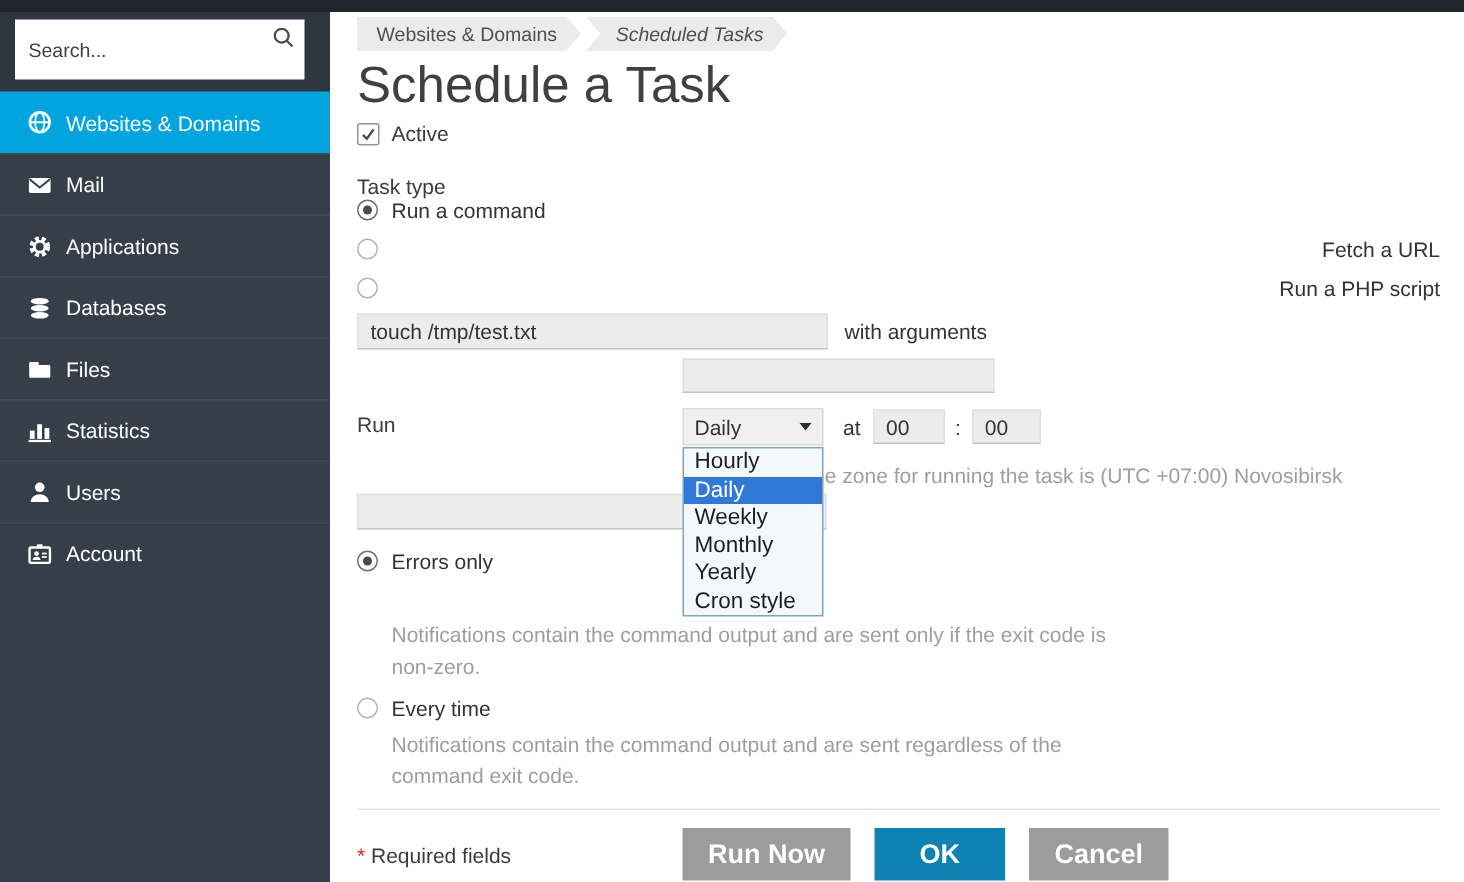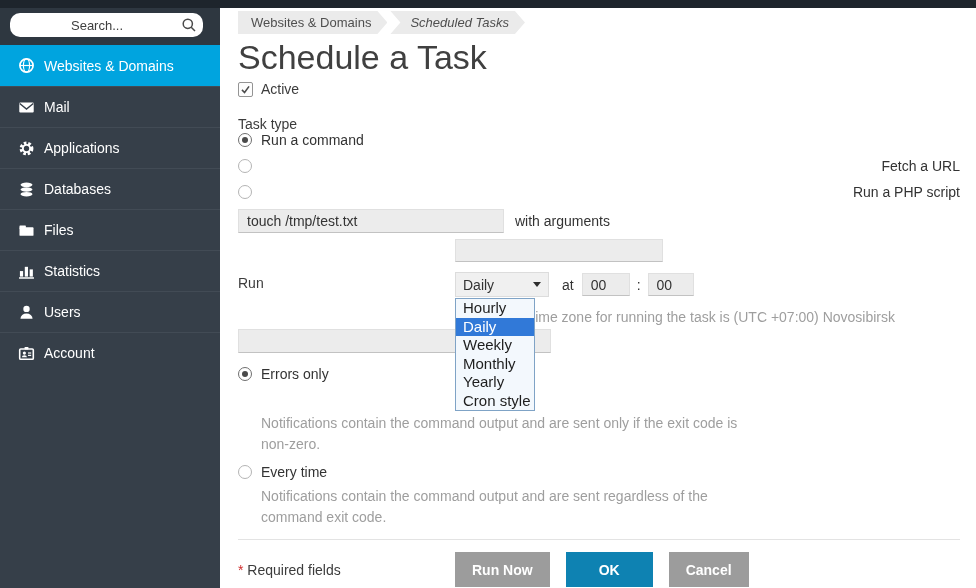--- a/index.html
+++ b/index.html
@@ -5,22 +5,22 @@
   * { margin:0; padding:0; box-sizing:border-box; }
   html,body { width:976px; height:588px; overflow:hidden; background:#fff;
     font-family:"Liberation Sans", sans-serif; }
 
   .topstrip { position:absolute; top:0; left:0; width:976px; height:8px; background:#1e252c; }
 
   
   .sidebar { position:absolute; top:8px; left:0; width:220px; height:580px; background:#363f49; }
   .search-wrap { background:#2e3740; padding:5px 17px 8px 10px; }
   .search-box { position:relative; }
-  .search-box input { width:193px; height:24px; border:none; background:#fff; border-radius:10px;
-    padding:0 28px 0 9px; font-size:13px; color:#333; font-family:"Liberation Sans", sans-serif; outline:none;text-align:center; }
+  .search-box input { width:193px; height:40px; border:none; background:#fff; border-radius:0;
+    padding:0 28px 0 9px; font-size:13px; color:#333; font-family:"Liberation Sans", sans-serif; outline:none; }
   .search-box input::placeholder { color:#3f3f3f; opacity:1; }
   .search-icon { position:absolute; right:6px; top:4px; width:16px; height:16px; }
 
   .nav-item { display:flex; align-items:center; height:41px; padding-left:18px; cursor:pointer; }
   .nav-item + .nav-item { border-top:1px solid #424b55; }
   .nav-item.active { background:#00a4df; border-top:none; }
   .nav-icon { width:17px; height:17px; margin-right:9px; flex:none; display:inline-flex; }
   .nav-icon svg { width:17px; height:17px; }
   .nav-label { color:#fff; font-size:14px; }
 
@@ -52,58 +52,58 @@
   .radio.checked::after { content:""; width:6px; height:6px; border-radius:50%; background:#4a4a4a; }
   .radio-label { margin-left:9px; font-size:14px; color:#333; }
 
   .txt-input { background:#ececec; border:1px solid #e0e0e0; border-bottom-color:#c2c2c2;
     height:24px; font-size:14px; color:#333; padding:0 8px; font-family:"Liberation Sans", sans-serif; outline:none; }
 
   .row-tasktype { margin-top:16px;flex-direction:column; }
   .tt-opt + .tt-opt { margin-top:10px;justify-content:space-between; }
 
   .row-command { margin-top:9px; }
-  .cmd-input { width:266px; }
+  .cmd-input { width:314px; }
   .with-args { margin-left:11px; font-size:14px; color:#333; padding-top:4px; }
   .row-args { margin-top:6px; }
   .args-input { width:208px; height:23px; }
 
   .row-run { margin-top:10px; }
   .run-fields { display:flex; align-items:center; position:relative; }
   .select-box { width:94px; height:25px; background:#f0f0f0; border:1px solid #dcdcdc;
     display:flex; align-items:center; justify-content:space-between; padding:0 7px; font-size:14px; color:#333; cursor:pointer; }
   .caret { width:0; height:0; border-left:4px solid transparent; border-right:4px solid transparent;
     border-top:5px solid #2d2d2d; }
   .at-label { margin:0 8px 0 13px; font-size:14px; color:#333; }
   .time-input { width:48px; height:23px; }
   .time-input.min { width:46px; }
   .colon { margin:0 7px; font-size:14px; color:#333; }
 
-  .dropdown { position:absolute; left:0; top:26px; width:80px; background:#f3f8fd;
+  .dropdown { position:absolute; left:0; top:26px; width:94px; background:#f3f8fd;
     border:1px solid #7fa3c6; z-index:20; }
   .dd-opt { font-size:15px; color:#1e1e1e; line-height:18.5px; height:18.5px; padding:0 7px;
     white-space:nowrap; cursor:pointer; }
   .dd-opt.selected { background:#3179d8; color:#fff; }
 
   .tz-hint { margin-top:12px; margin-left:217px; font-size:14px; color:#9e9e9e; }
 
   .row-desc { margin-top:4px; }
   .desc-input { width:313px; }
 
   .row-notify { margin-top:13px; }
   .notify-hint { margin:6px 0 0 23px; max-width:492px; font-size:14px; color:#9e9e9e; line-height:21px; }
   .notify-hint.first { margin-top:31px; }
   .notify-opt2 { margin-top:9px; }
 
   .divider { margin-top:11px; border-top:1px solid #e3e3e3; }
 
   .footer-row { margin-top:12px; display:flex; align-items:center; }
   .req-note { width:217px; flex:none; font-size:14px; color:#3c3c3c; }
   .btns { display:flex; }
-  .btn { height:35px; min-width:87px; padding:0 17px; border:none; color:#fff; font-size:14px;
+  .btn { height:35px; min-width:87px; padding:0 17px; border:none; color:#fff; font-size:18px;
     font-weight:700; font-family:"Liberation Sans", sans-serif; cursor:pointer; }
   .btn.gray { background:#9c9c9c; }
   .btn.primary { background:#0e82b2; margin:0 16px; }
   .btn.cancel { min-width:79px; }
 </style>
 </head>
 <body>
 
 <div class="topstrip"></div>
 

